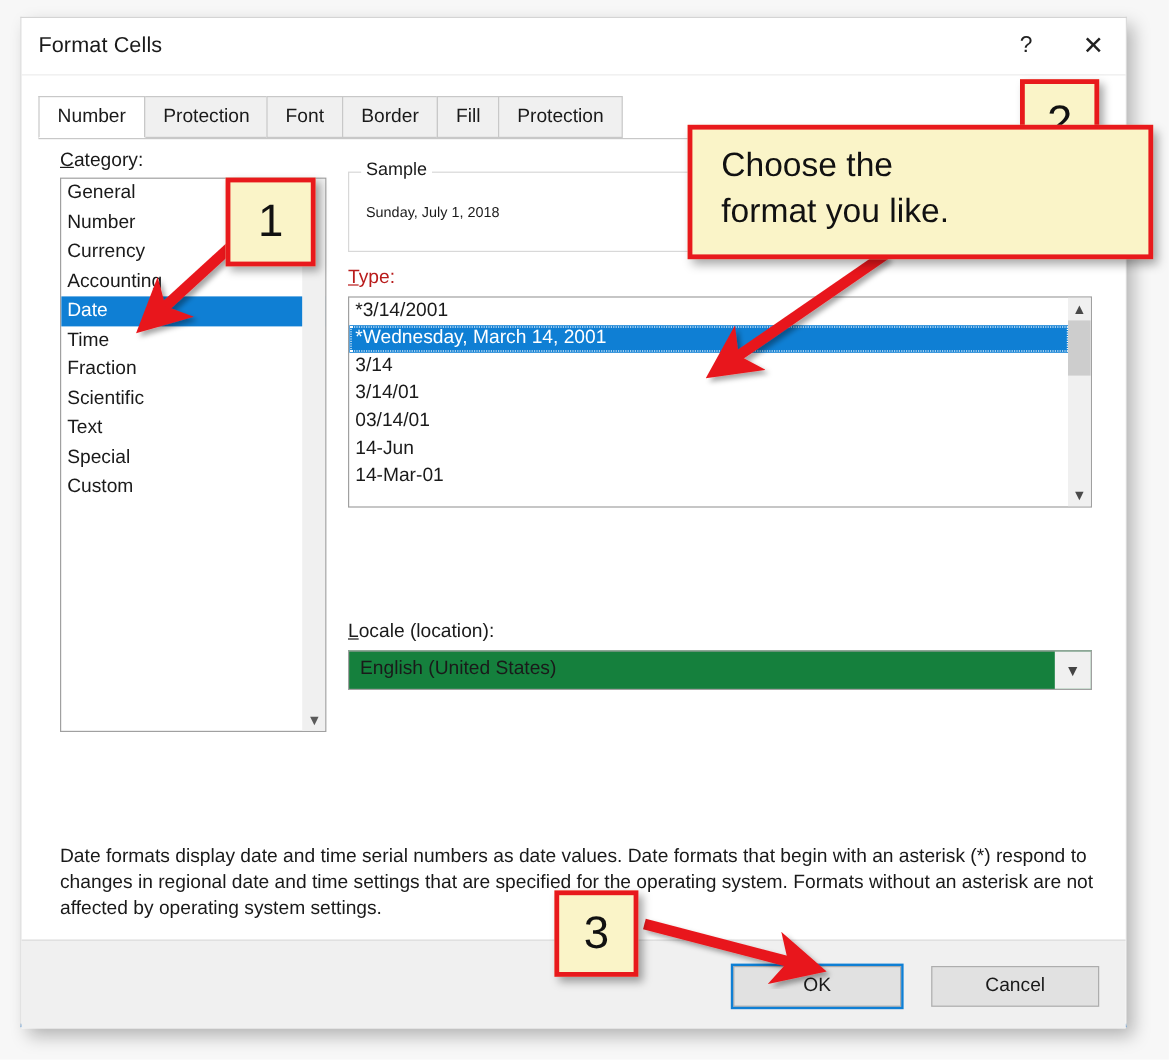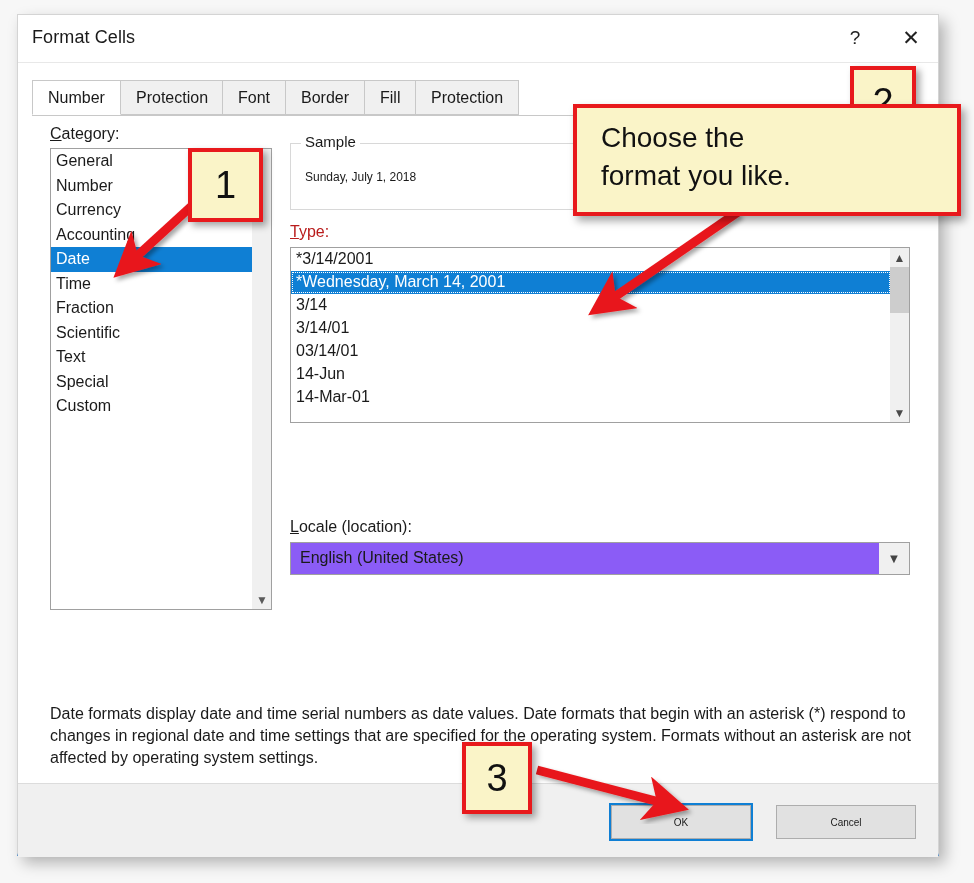--- a/index.html
+++ b/index.html
@@ -252,21 +252,21 @@
     color: #1a1a1a;
   }
   #locale-label u { text-decoration: underline; }
 
   #locale-select {
     position: absolute;
     left: 272px;
     top: 479px;
     width: 620px;
     height: 33px;
-    background: #8b5cf6;
+    background: #15803d;
     border: 1px solid #a0a0a0;
     box-sizing: border-box;
   }
   #locale-value {
     position: absolute;
     left: 9px;
     top: 6px;
     font-size: 16px;
     color: #1a1a1a;
   }
@@ -305,21 +305,21 @@
     background: #f0f0f0;
     border-top: 1px solid #dcdcdc;
   }
   .dlgbtn {
     position: absolute;
     top: 21px;
     width: 140px;
     height: 34px;
     background: #e1e1e1;
     border: 1px solid #adadad;
-    font-size: 10px;
+    font-size: 16px;
     color: #1a1a1a;
     box-sizing: border-box;
     cursor: default;
     font-family: "Liberation Sans", sans-serif;
   }
   #ok-button {
     right: 187px;
     outline: 2px solid #0f7fd4;
     outline-offset: 0px;
   }

